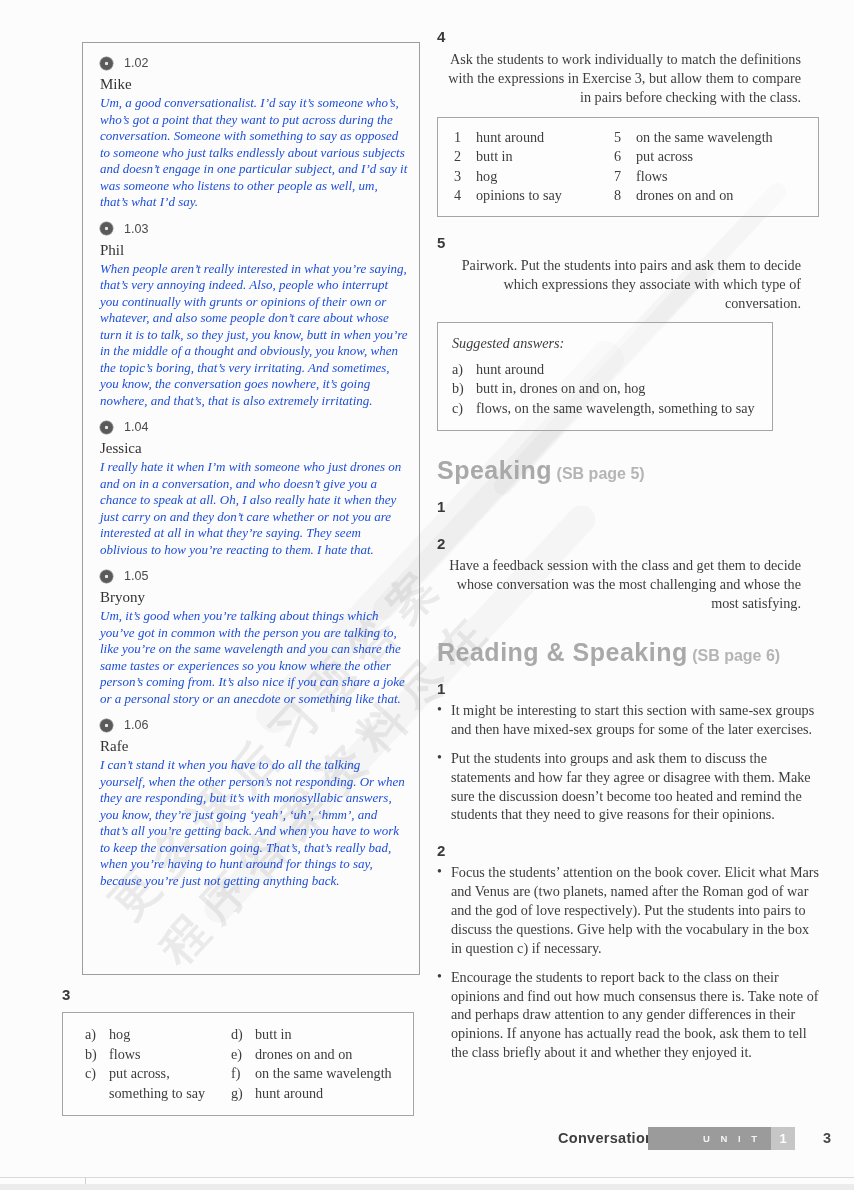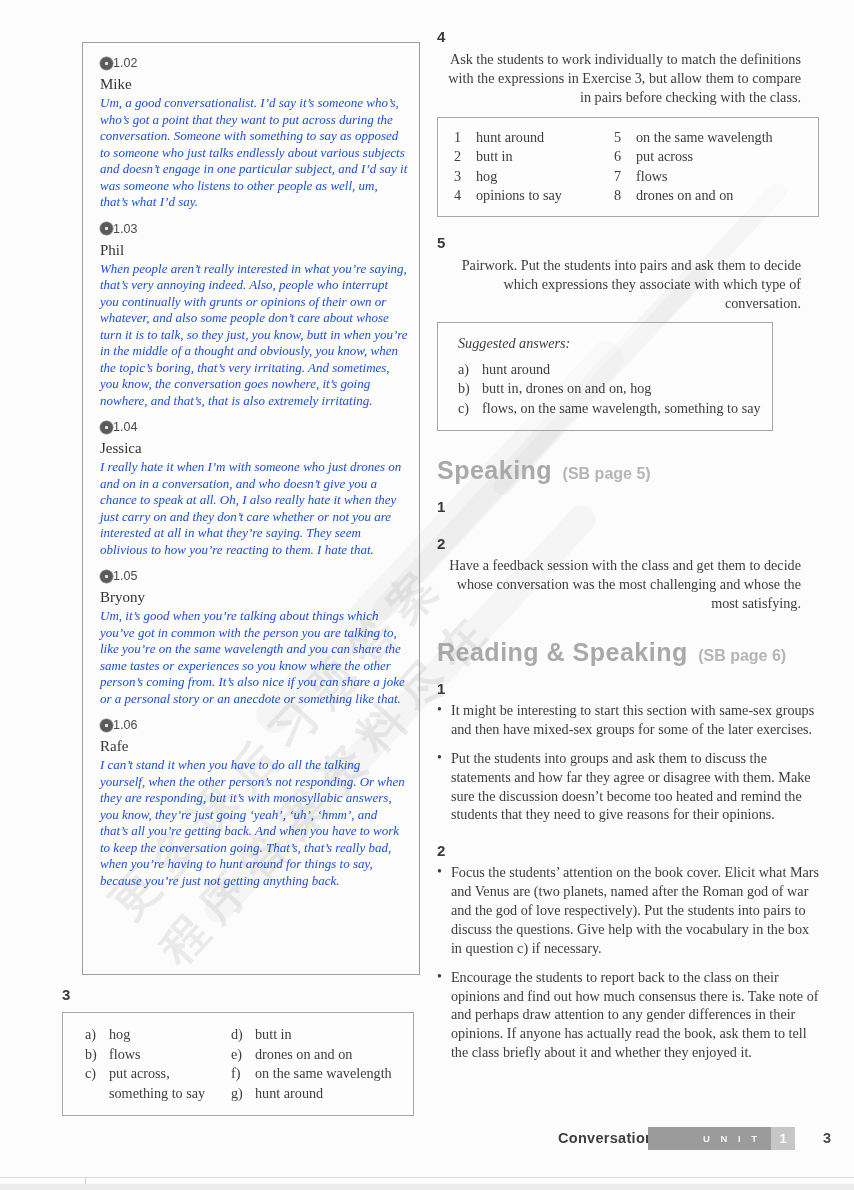--- a/index.html
+++ b/index.html
@@ -9,21 +9,21 @@
   
   .streak{position:absolute;background:rgba(130,130,130,0.06);transform:rotate(-47deg);border-radius:14px;}
   .wm{position:absolute;left:10px;top:560px;width:840px;transform:rotate(-47deg);transform-origin:50% 50%;
       font-family:"Liberation Sans",sans-serif;font-weight:bold;font-size:46px;letter-spacing:12px;
       color:rgba(140,140,140,0.16);white-space:nowrap;line-height:1.45;pointer-events:none;}
 
   
   .tbox{position:absolute;left:82px;top:42px;width:338px;height:933px;border:1px solid #9e9e9e;
         box-sizing:border-box;padding:13px 11px 0 17px;overflow:hidden;}
   .entry{margin-bottom:11px;}
-  .trackline{display:flex;align-items:center;gap:0;margin-bottom:6px;
+  .trackline{display:flex;align-items:center;gap:11px;margin-bottom:6px;
         font-family:"Liberation Sans",sans-serif;font-size:12.5px;color:#4a4a4a;}
   .cd{width:13px;height:13px;border-radius:50%;
       background:radial-gradient(circle at 50% 50%, #e8e8e8 0 14%, #5a5a5a 22% 62%, #3c3c3c 100%);
       box-shadow:0 0 0 0.5px #888;}
   .speaker{font-size:15px;color:#333;margin-bottom:2px;}
   .speech{font-style:italic;font-size:13px;line-height:1.27;color:#1d4ed8;}
 
   
   .exnum{font-family:"Liberation Sans",sans-serif;font-weight:bold;font-size:15px;color:#3a3a3a;margin:0 0 5px;}
   .exbody{font-size:14.2px;line-height:1.33;max-width:364px;text-align:right;}
@@ -37,26 +37,26 @@
   .ansitem .txt{flex:1;}
 
   
   .rcol{position:absolute;left:437px;top:28px;width:386px;}
   .matchbox{margin:10px 0 0;border:1px solid #a5a5a5;display:flex;padding:10px 6px 10px 16px;box-sizing:border-box;width:382px;background:rgba(255,255,255,0.4);}
   .matchcol{display:flex;flex-direction:column;}
   .matchcol.l{width:160px;}
   .matchcol.r{flex:1;}
   .mitem{display:flex;font-size:14.2px;line-height:1.38;}
   .mitem .num{width:22px;flex:none;}
-  .sugbox{margin-top:9px;border:1px solid #a5a5a5;padding:12px 10px 12px 20px;box-sizing:border-box;width:336px;background:rgba(255,255,255,0.4);}
+  .sugbox{margin-top:9px;border:1px solid #a5a5a5;padding:12px 10px 12px 14px;box-sizing:border-box;width:336px;background:rgba(255,255,255,0.4);}
   .suglabel{font-style:italic;font-size:14.2px;margin-bottom:8px;}
   .mt16{margin-top:17px;}
   .sec-head{margin:25px 0 4px;font-family:"Liberation Sans",sans-serif;font-weight:bold;color:#a9a9a9;}
   .sec-title{font-size:25px;letter-spacing:0.5px;}
-  .sec-ref{font-size:16px;color:#b5b5b5;margin-left:6px;}
+  .sec-ref{font-size:16px;color:#b5b5b5;}
   .tasknum{font-family:"Liberation Sans",sans-serif;font-weight:bold;font-size:15px;color:#3a3a3a;margin:13px 0 4px;}
   .bullet{display:flex;gap:9px;margin-bottom:10px;}
   .dot{flex:none;font-size:14px;line-height:1.33;}
   .btxt{font-size:14.2px;line-height:1.33;}
 
   
   .footer{position:absolute;left:0;top:1126px;width:854px;height:24px;font-family:"Liberation Sans",sans-serif;}
   .f-section{position:absolute;left:558px;top:4px;font-weight:bold;font-size:14.5px;letter-spacing:0.3px;color:#3f3f3f;}
   .f-bar{position:absolute;left:648px;top:1px;width:123px;height:23px;background:#9b9b9b;
          display:flex;align-items:center;justify-content:flex-end;padding-right:10px;box-sizing:border-box;}

